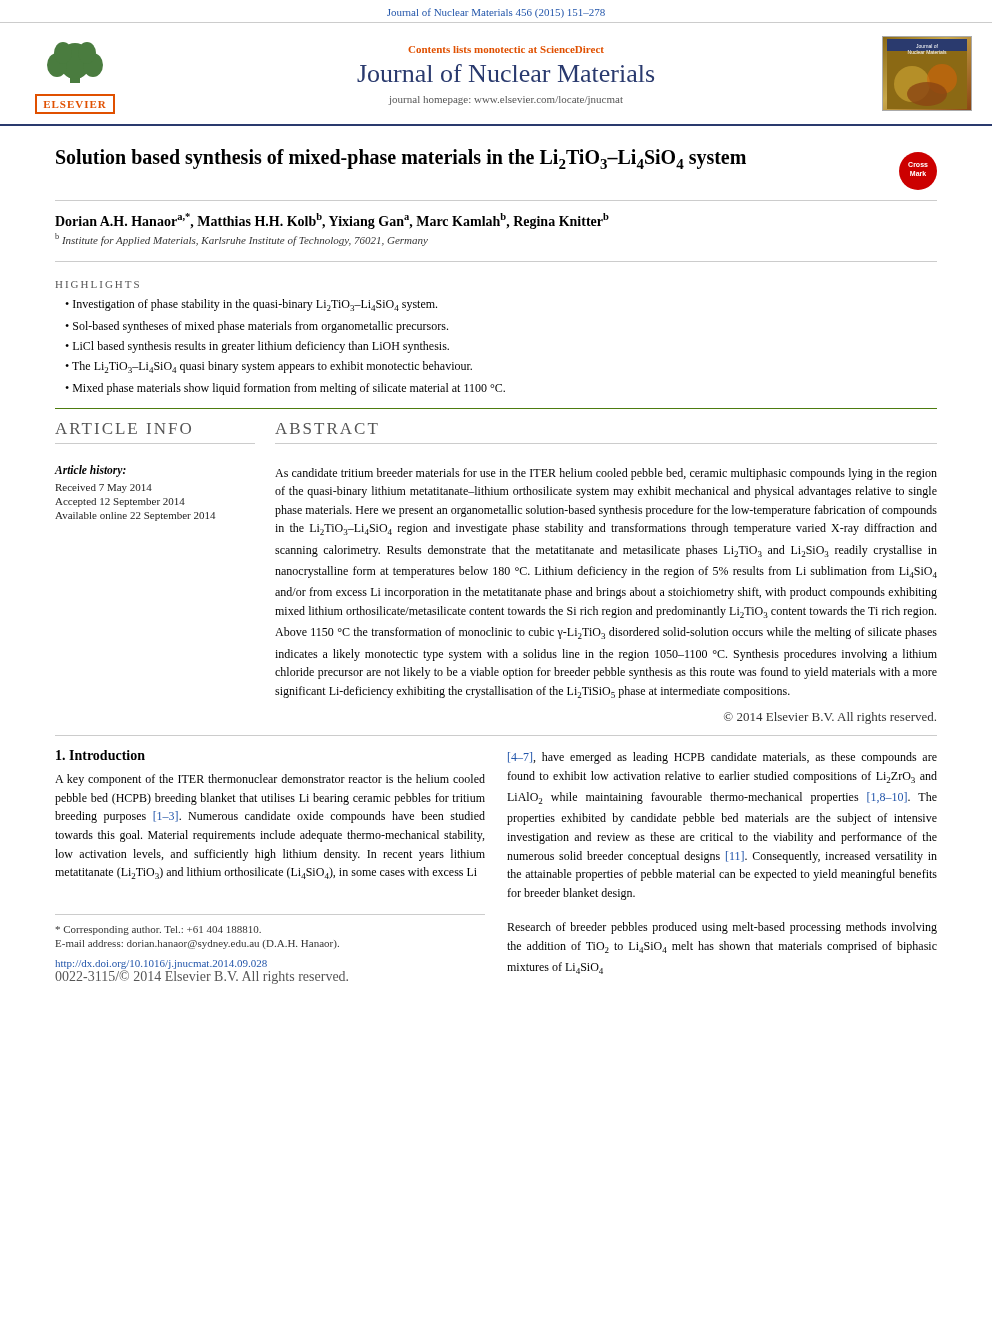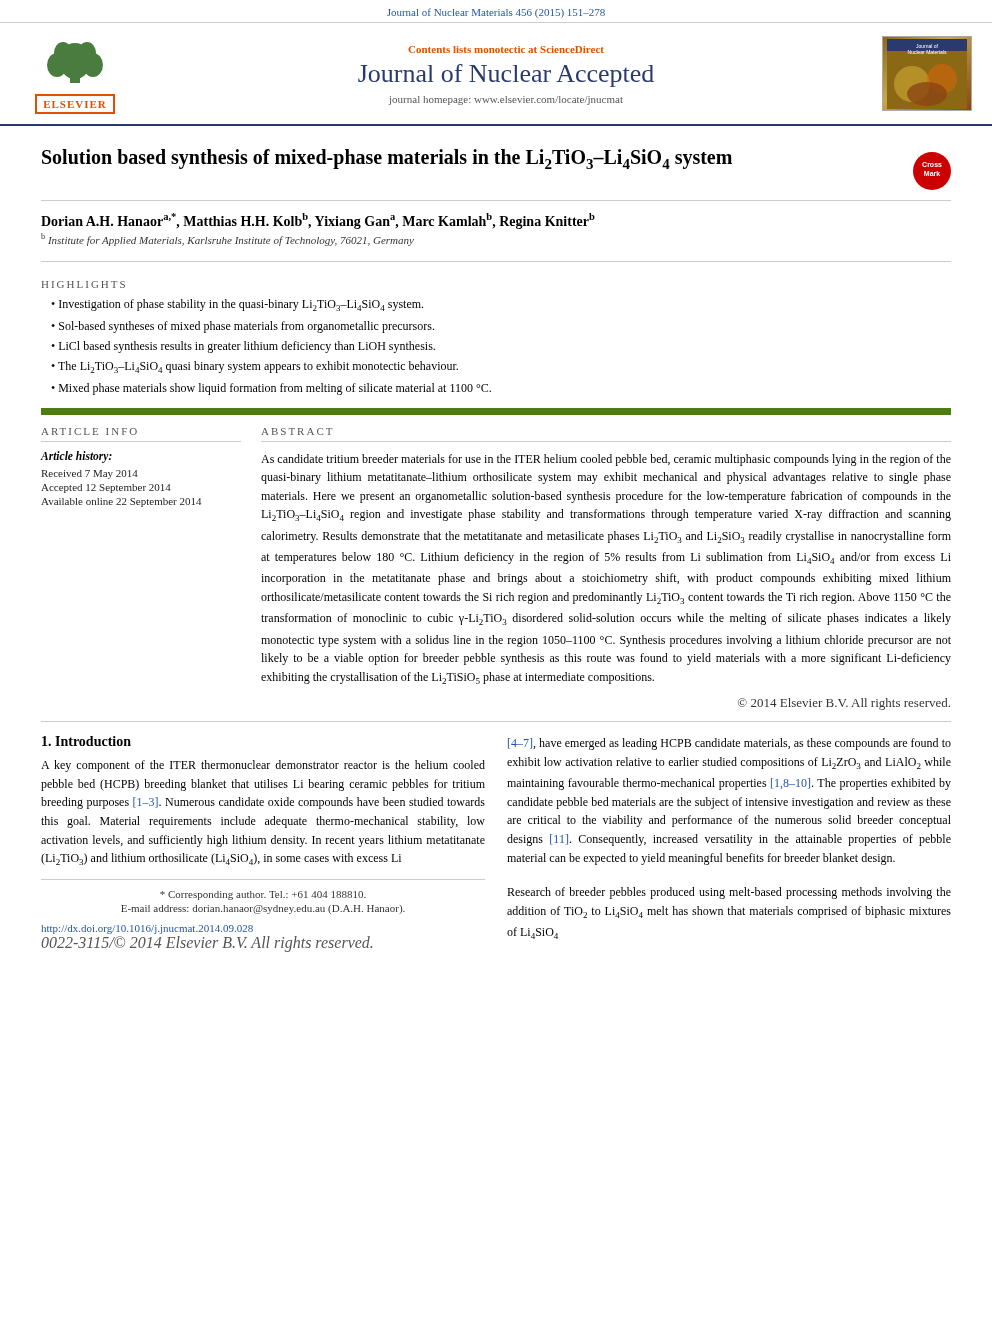--- a/index.html
+++ b/index.html
@@ -70,21 +70,21 @@
       border: 1px solid #aaa;
       display: flex;
       align-items: center;
       justify-content: center;
       font-size: 9px;
       color: #fff;
       text-align: center;
       padding: 4px;
     }
     .main-content {
-      padding: 0 41px;
+      padding: 0 55px;
     }
     .article-title-section {
       padding: 18px 0 10px 0;
       border-bottom: 1px solid #ccc;
       display: flex;
       align-items: flex-start;
       justify-content: space-between;
     }
     .article-title {
       font-size: 20px;
@@ -120,21 +120,21 @@
       color: #333;
       margin: 2px 0;
     }
     .divider-line {
       border: none;
       border-top: 1px solid #ccc;
       margin: 8px 0;
     }
     .highlights-section {
       padding: 8px 0;
-      border-bottom: 7px solid #4d7c0f;
+      border-bottom: 1px solid #4d7c0f;
     }
     .section-label {
       font-size: 11px;
       letter-spacing: 2px;
       color: #555;
       text-transform: uppercase;
       margin-bottom: 6px;
     }
     .highlight-item {
       font-size: 12px;
@@ -151,25 +151,25 @@
       border-bottom: 1px solid #ccc;
     }
     .article-info-col {
       width: 200px;
       flex-shrink: 0;
     }
     .abstract-col {
       flex: 1;
     }
     .col-label {
-      font-size: 11px;
+      font-size: 17px;
       letter-spacing: 2px;
       color: #555;
       text-transform: uppercase;
-      margin-bottom: 8px;
+      margin-bottom: 20px;
       border-bottom: 1px solid #ccc;
       padding-bottom: 4px;
     }
     .article-history-label {
       font-size: 11.5px;
       font-style: italic;
       font-weight: bold;
       margin-bottom: 5px;
     }
     .history-item {
@@ -209,38 +209,36 @@
       font-size: 12px;
       line-height: 1.55;
       text-align: justify;
       color: #000;
     }
     .ref-link {
       color: #2255aa;
     }
     .footnote-section {
       border-top: 1px solid #ccc;
-      margin-top: 8px;
+      margin-top: 29px;
       padding-top: 6px;
       font-size: 11px;
       color: #333;
-      text-align: center;
     }
     .footnote-line {
       margin: 2px 0;
     }
     .doi-section {
       padding: 6px 0 4px 0;
       font-size: 11px;
       color: #2255aa;
     }
     .issn-line {
-      font-size: 16px;
-      color: #555;
-      font-style: italic;
+      font-size: 14px;
+      color: #555;
     }
     sup { font-size: 0.75em; vertical-align: super; }
     sub { font-size: 0.75em; vertical-align: sub; }
   </style>
 </head>
 <body>
 
 <div class="top-bar">
   <span>Journal of Nuclear Materials 456 (2015) 151–278</span>
 </div>
@@ -255,21 +253,21 @@
       <ellipse cx="58" cy="32" rx="10" ry="12" fill="#4a7c3f"></ellipse>
       <ellipse cx="28" cy="20" rx="9" ry="11" fill="#4a7c3f"></ellipse>
       <ellipse cx="52" cy="20" rx="9" ry="11" fill="#4a7c3f"></ellipse>
     </svg>
     <div class="elsevier-logo">ELSEVIER</div>
   </div>
   <div class="header-center">
     <div class="sciencedirect-link">
       <span>Contents lists monotectic at </span><span style="color:#e05000; font-weight:bold;">ScienceDirect</span>
     </div>
-    <div class="journal-title-header">Journal of Nuclear Accepted</div>
+    <div class="journal-title-header">Journal of Nuclear Materials</div>
     <div class="journal-homepage">journal homepage: www.elsevier.com/locate/jnucmat</div>
   </div>
   <div class="header-logo-right">
     <svg width="80" height="70" viewBox="0 0 80 70">
       <rect width="80" height="70" fill="#8b6914"></rect>
       <rect x="0" y="0" width="80" height="12" fill="#2a3a6e"></rect>
       <text x="40" y="9" text-anchor="middle" fill="#fff" font-size="5" font-family="sans-serif">Journal of</text>
       <text x="40" y="15" text-anchor="middle" fill="#fff" font-size="5" font-family="sans-serif">Nuclear Materials</text>
       <ellipse cx="25" cy="45" rx="18" ry="18" fill="#c8a030" opacity="0.7"></ellipse>
       <ellipse cx="55" cy="40" rx="15" ry="15" fill="#d4640a" opacity="0.6"></ellipse>

